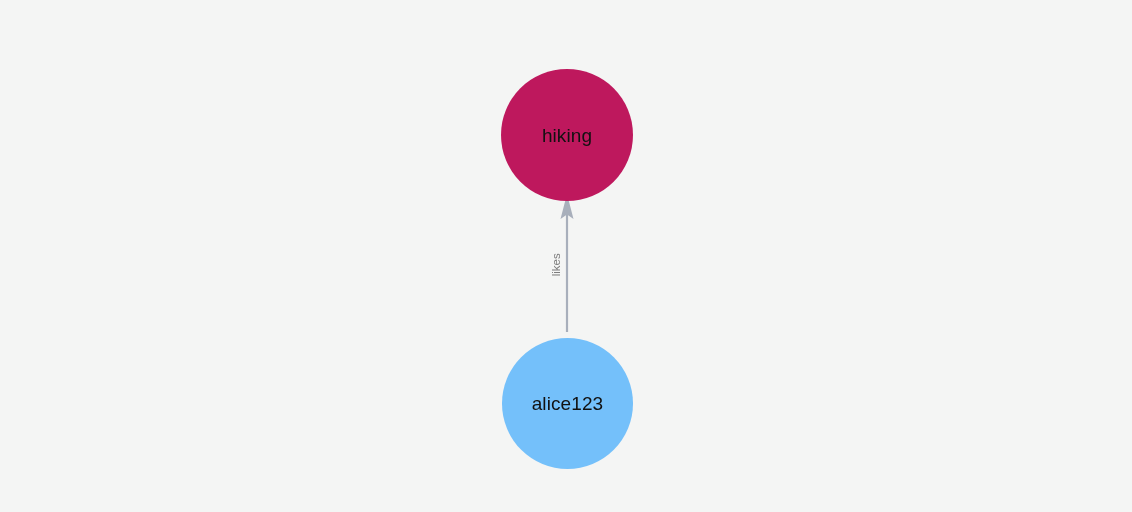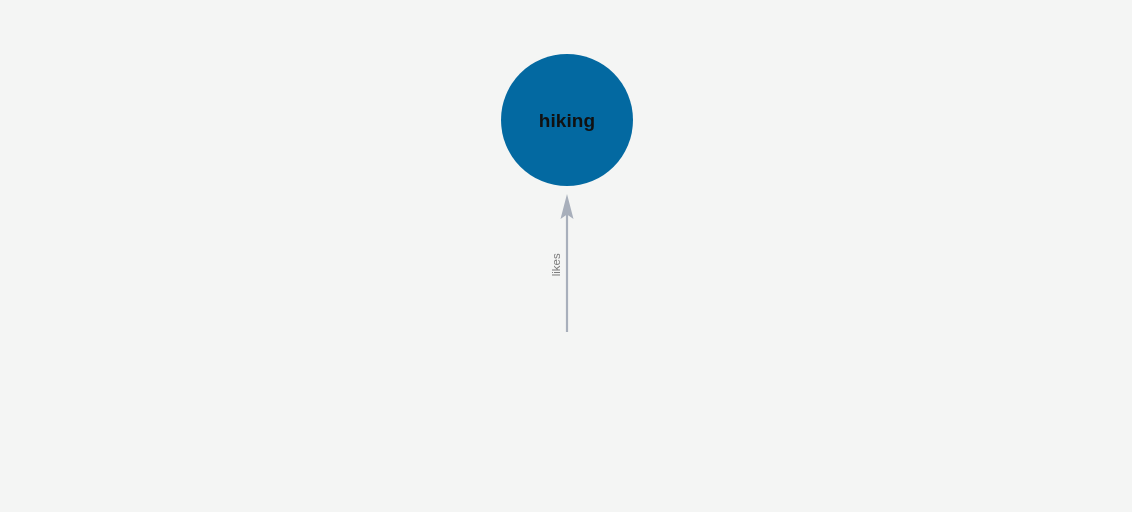--- a/index.html
+++ b/index.html
@@ -40,25 +40,24 @@
     color: #111111;
     font-family: "Liberation Sans", sans-serif;
     font-size: 19px;
     line-height: 1;
     letter-spacing: 0.1px;
     white-space: nowrap;
     user-select: none;
   }
   #node-hiking {
     left: 501px;
-    top: 54px;
+    top: 69px;
     width: 132px;
     height: 132px;
-    background: #0369a1;
-    font-weight: bold;
+    background: #be185d;
   }
   #node-alice123 {
     left: 502px;
     top: 338px;
     width: 131px;
     height: 131px;
     background: #74c0fa;
   }
   .edge-label {
     position: absolute;
@@ -87,16 +86,19 @@
     <g>
       <line x1="567" y1="332" x2="567" y2="213" stroke="#a8afbb" stroke-width="2.2" stroke-linecap="butt"></line>
       <polygon points="567,194 573.5,219 567,214.5 560.5,219" fill="#a8afbb"></polygon>
     </g>
   </svg>
 
   <div class="node" id="node-hiking">
     <span class="node-label">hiking</span>
   </div>
 
+  <div class="node" id="node-alice123">
+    <span class="node-label">alice123</span>
+  </div>
 
   <div class="edge-label" id="edge-label-likes">likes</div>
 
 </div>
 
 </body></html>

